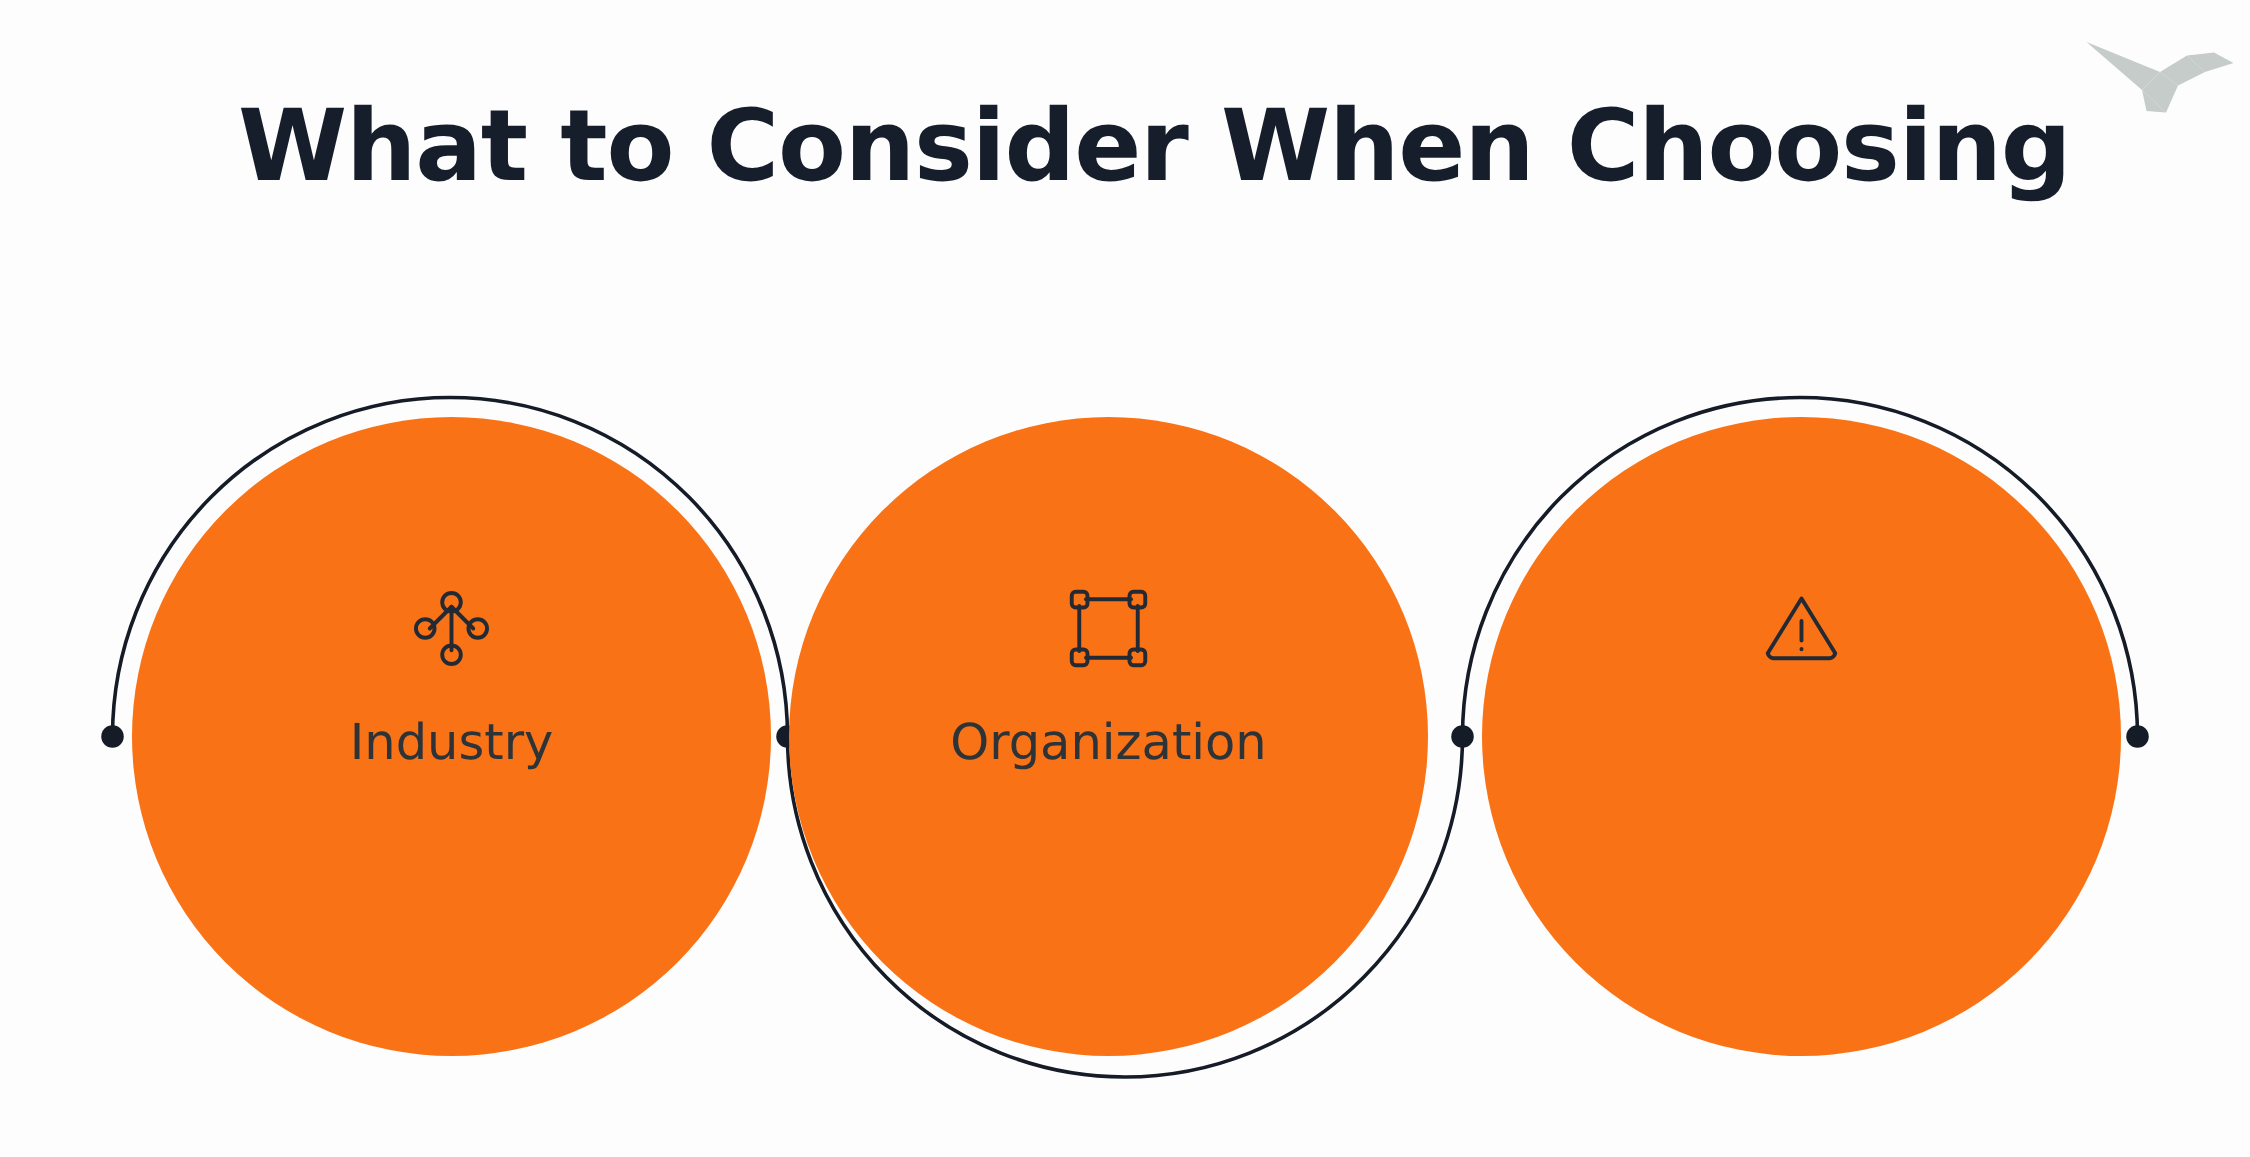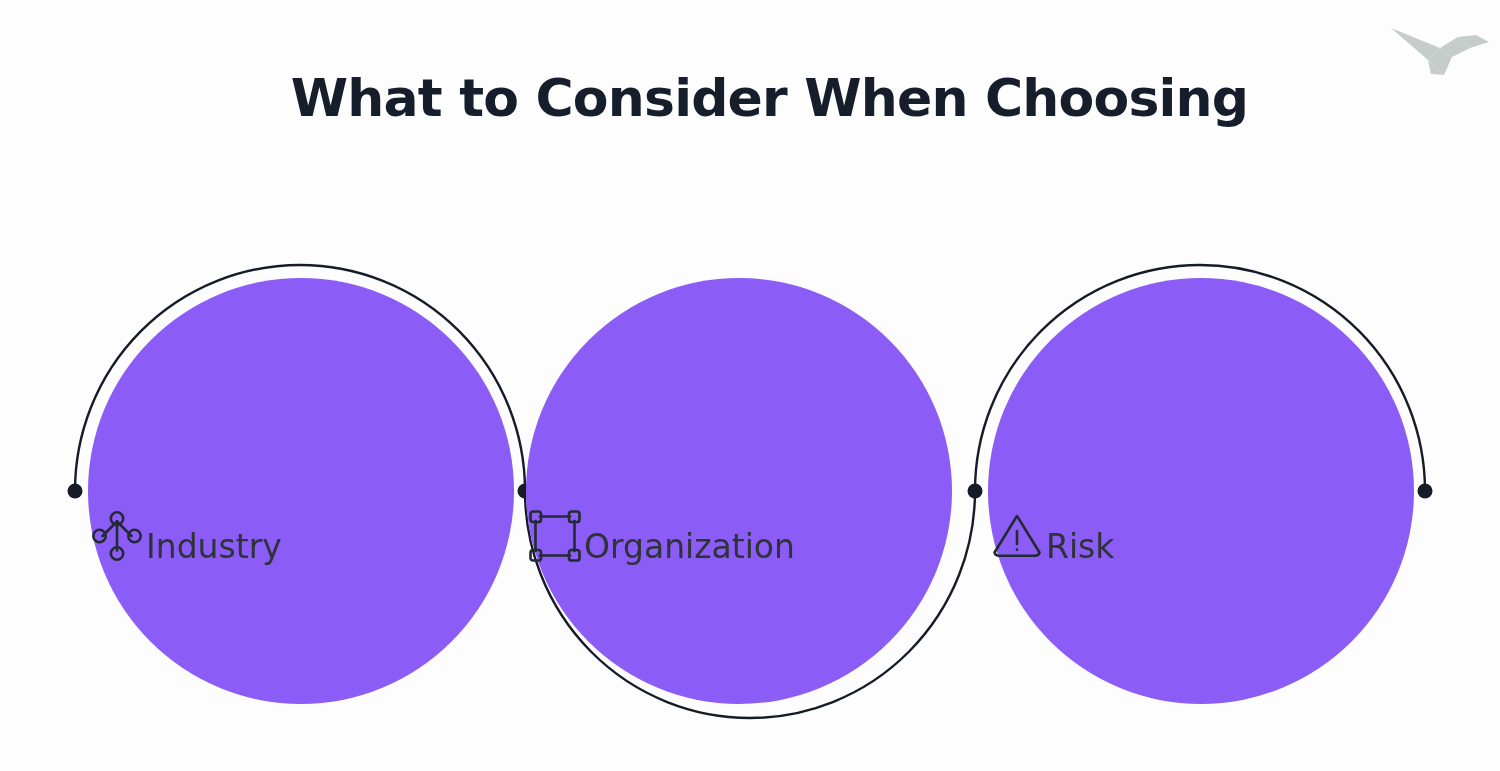--- a/index.html
+++ b/index.html
@@ -37,21 +37,21 @@
     left: 0;
     top: 58px;
     width: 1500px;
     text-align: center;
     pointer-events: none;
   }
   .title-line {
     display: block;
     font-family: "DejaVu Sans", "Liberation Sans", sans-serif;
     font-weight: 700;
-    font-size: 52px;
+    font-size: 66px;
     line-height: 80px;
     letter-spacing: -0.8px;
     color: #161d2b;
     white-space: nowrap;
     padding-left: 39px;
   }
 
   
   #connector-layer {
     position: absolute;
@@ -68,23 +68,23 @@
     top: 0;
     width: 1500px;
     height: 771px;
   }
   .node {
     position: absolute;
     top: 278px;
     width: 426px;
     height: 426px;
     border-radius: 50%;
-    background: #8b5cf6;
+    background: #f97316;
     display: flex;
-    flex-direction: row;
+    flex-direction: column;
     align-items: center;
     justify-content: flex-start;
     box-sizing: border-box;
     padding-top: 112px;
   }
   #node-0 { left: 88px;  }
   #node-1 { left: 526px; }
   #node-2 { left: 988px; }
 
   .node-icon {
@@ -176,18 +176,17 @@
 
     <div class="node" id="node-2">
       <svg class="node-icon" viewBox="0 0 58 58" aria-hidden="true">
         <g fill="none" stroke="#232a33" stroke-width="2.6" stroke-linecap="round" stroke-linejoin="round">
           <path d="M 29 9 L 51.5 45.5 A 4.5 4.5 0 0 1 47.8 48.8 L 10.2 48.8 A 4.5 4.5 0 0 1 6.5 45.5 Z"></path>
           <line x1="29" y1="24" x2="29" y2="37"></line>
           <line x1="29" y1="42.6" x2="29" y2="42.8"></line>
         </g>
       </svg>
       <div class="node-label">
-        <span class="node-label-line">Risk</span>
       </div>
     </div>
 
   </div>
 </div>
 
 </body></html>

